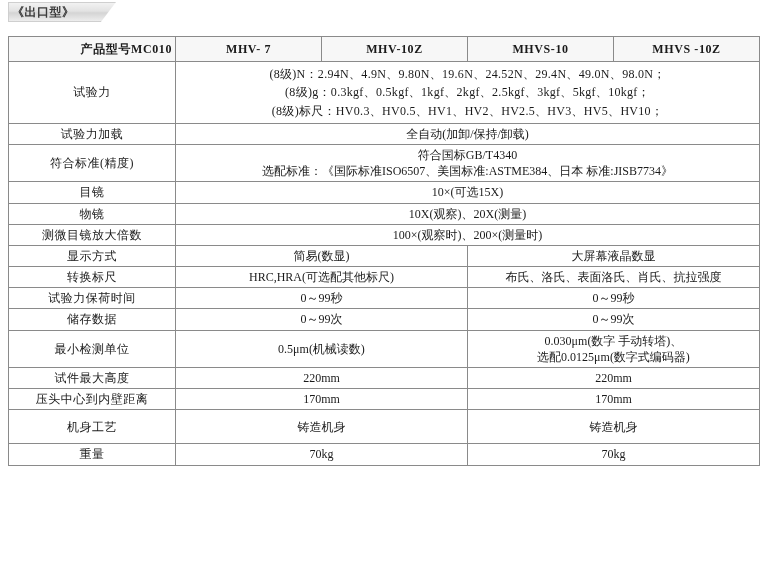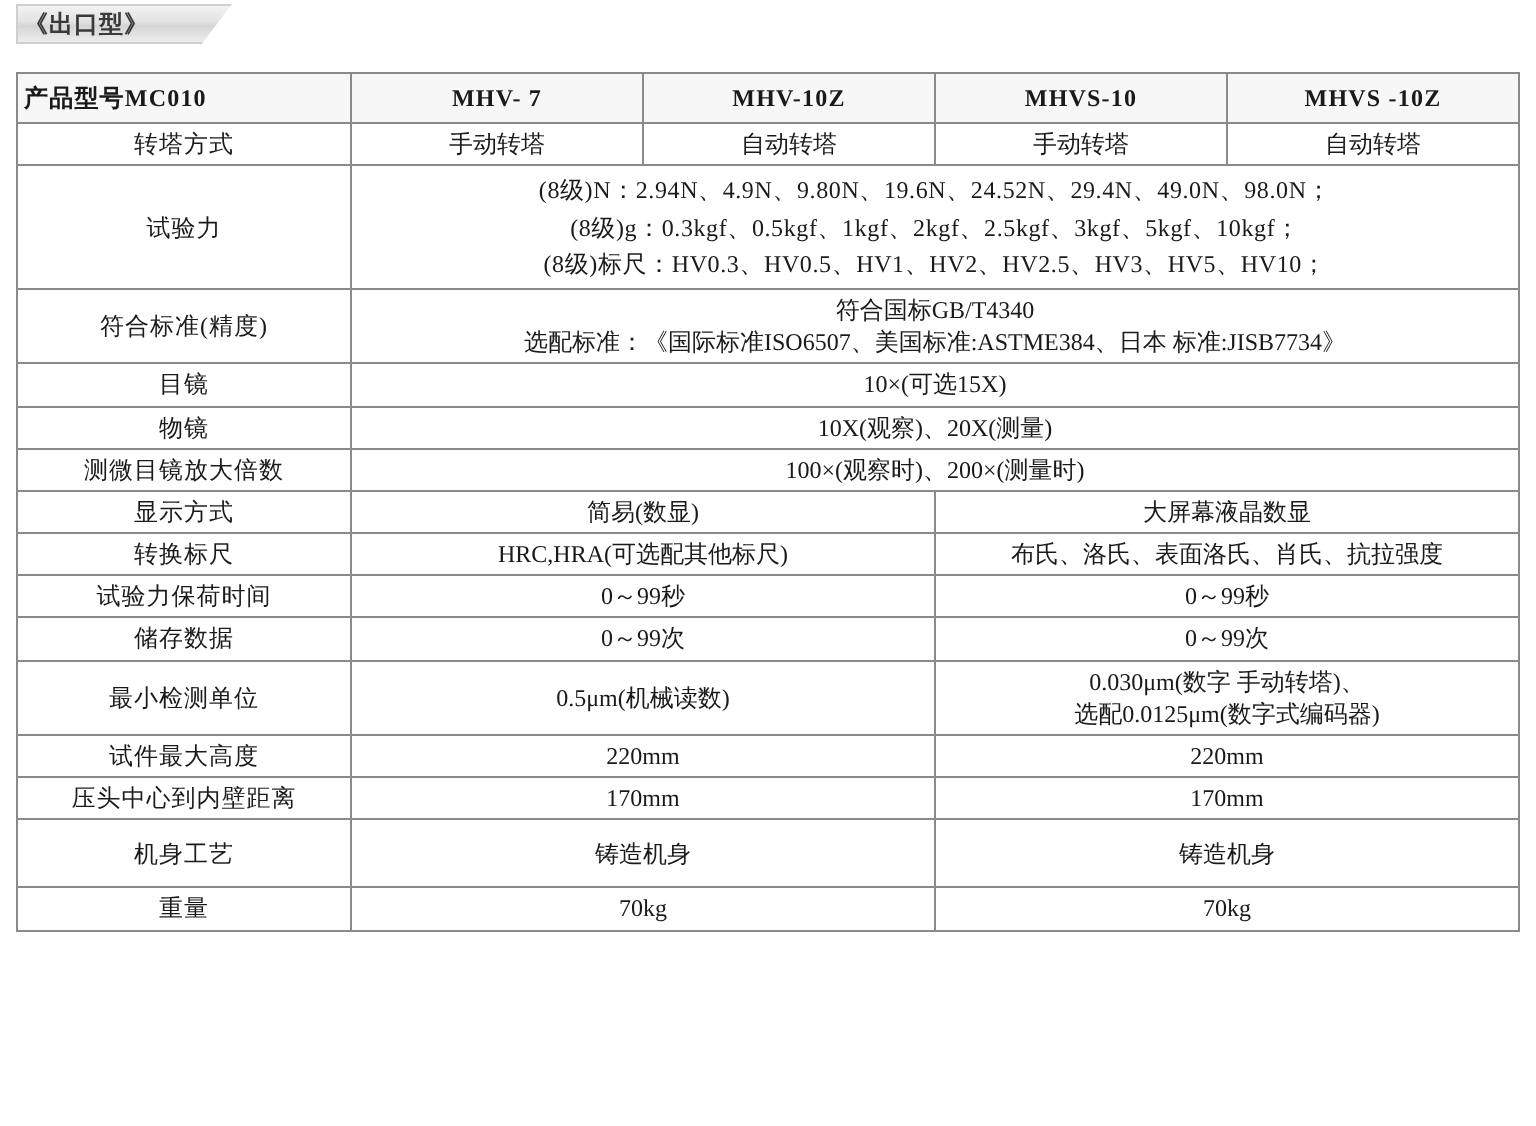--- a/index.html
+++ b/index.html
@@ -71,21 +71,21 @@
     font-weight: normal;
     letter-spacing: 0.5px;
   }
   tr.head td {
     font-weight: bold;
     background: #f7f7f7;
     letter-spacing: 0.6px;
     padding: 4px 3px;
   }
   tr.head td.label {
-    text-align: left;
+    text-align: right;
   }
   .colhead {
     letter-spacing: 1px;
   }
   .multiline-cell {
     text-align: center;
   }
   .force-row td.force-cell {
     text-align: center;
     padding: 3px 6px;
@@ -113,37 +113,34 @@
   <table class="spec">
     <tbody>
       <tr class="head">
         <td class="label">产品型号MC010</td>
         <td class="colhead">MHV- 7</td>
         <td class="colhead">MHV-10Z</td>
         <td class="colhead">MHVS-10</td>
         <td class="colhead">MHVS -10Z</td>
       </tr>
 
-      <tr>
-        <td class="label">转塔方式</td>
-        <td>手动转塔</td>
-        <td>自动转塔</td>
-        <td>手动转塔</td>
-        <td>自动转塔</td>
-      </tr>
 
       <tr class="force-row">
         <td class="label">试验力</td>
         <td class="force-cell" colspan="4">
           <div class="force-line">(8级)N：2.94N、4.9N、9.80N、19.6N、24.52N、29.4N、49.0N、98.0N；</div>
           <div class="force-line">(8级)g：0.3kgf、0.5kgf、1kgf、2kgf、2.5kgf、3kgf、5kgf、10kgf；</div>
           <div class="force-line">(8级)标尺：HV0.3、HV0.5、HV1、HV2、HV2.5、HV3、HV5、HV10；</div>
         </td>
       </tr>
 
+      <tr>
+        <td class="label">试验力加载</td>
+        <td colspan="4">全自动(加卸/保持/卸载)</td>
+      </tr>
 
       <tr>
         <td class="label">符合标准(精度)</td>
         <td colspan="4" class="multiline-cell">
           <div>符合国标GB/T4340</div>
           <div>选配标准：《国际标准ISO6507、美国标准:ASTME384、日本 标准:JISB7734》</div>
         </td>
       </tr>
 
       <tr>

